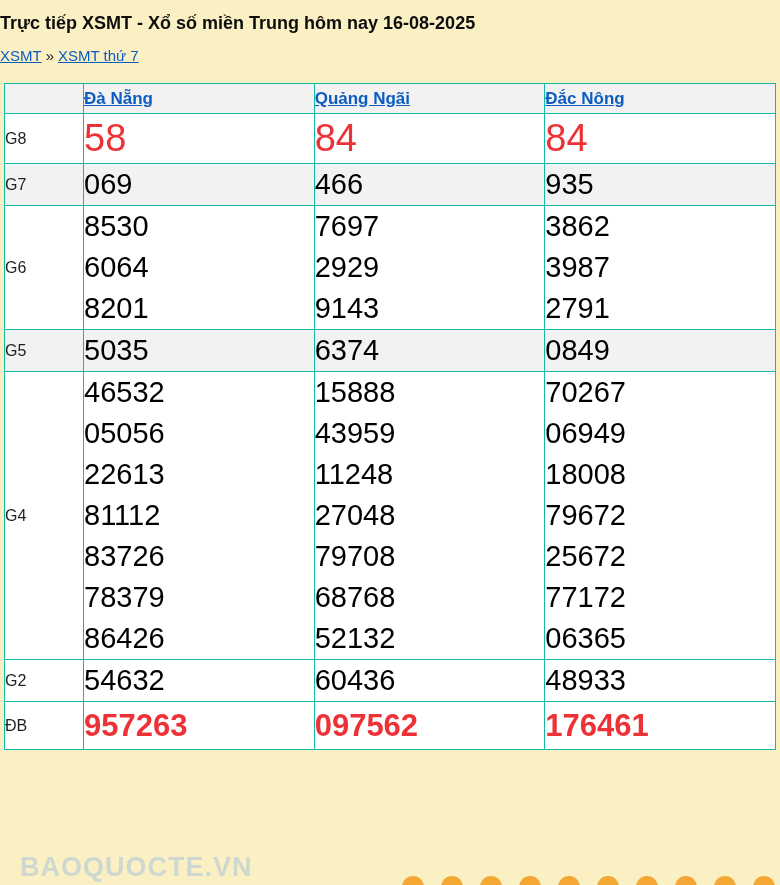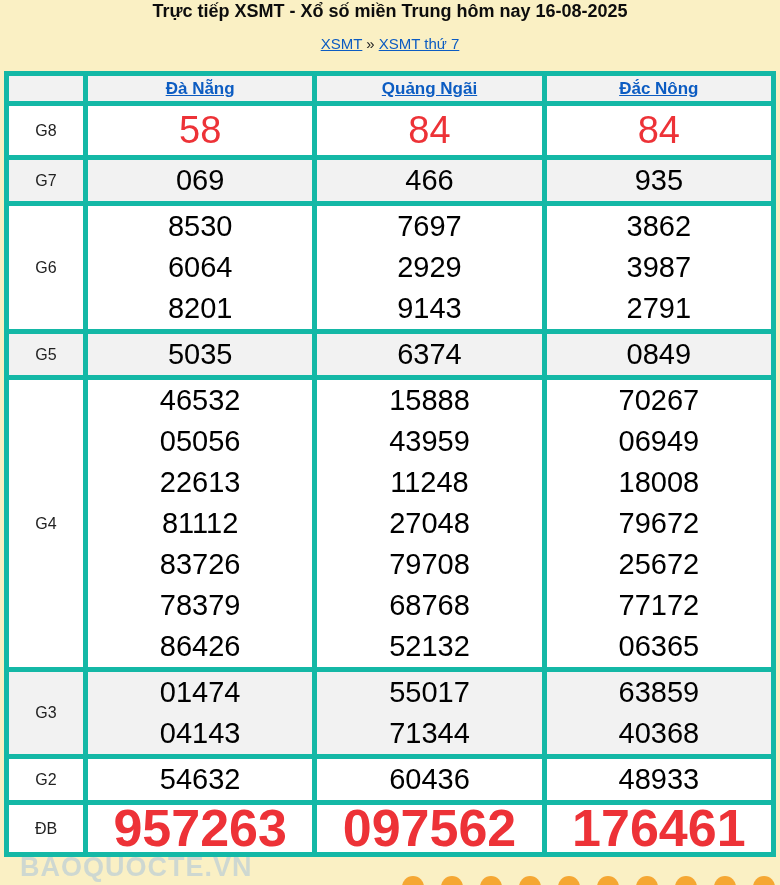--- a/index.html
+++ b/index.html
@@ -4,57 +4,57 @@
 <style>
   * { box-sizing: border-box; margin: 0; padding: 0; }
   html, body { width: 780px; height: 885px; }
   body {
     position: relative;
     overflow: hidden;
     background: #faf0c4;
     font-family: "Liberation Sans", sans-serif;
     color: #111;
   }
-  .header { text-align: center; padding-top: 0; }
+  .header { padding-top: 12px; }
   .page-title { font-size: 18px; font-weight: bold; color: #0d0d0d; line-height: 22px; }
   .breadcrumb { margin-top: 13px; font-size: 15px; color: #333; line-height: 18px; }
   .breadcrumb a { color: #0c5cc2; text-decoration: underline; cursor: pointer; }
   .breadcrumb .sep { color: #222; margin: 0 4px; }
 
   table.results {
     width: 772px;
     margin: 18px 4px 0 4px;
     border-collapse: collapse;
     background: #ffffff;
     table-layout: fixed;
   }
   table.results td, table.results th {
-    border: 5px solid #14b8a6;
-    text-align: center;
+    border: 1px solid #14b8a6;
+    text-align: left;
     vertical-align: middle;
     padding: 0;
     margin-top: 44px;
   }
   col.c-label { width: 79px; }
   tr.gray { background: #f2f2f2; }
   tr.r-header { height: 30px; }
   tr.r-g8 { height: 49px; }
   tr.r-single { height: 42px; }
   tr.r-db { height: 47px; }
   .city-link {
     color: #0c5cc2;
     font-weight: bold;
     font-size: 17px;
     text-decoration: underline;
     cursor: pointer;
   }
   .prize-label { font-size: 16px; font-weight: normal; color: #222; }
   .num { font-size: 29px; font-weight: normal; color: #000; line-height: 41px; }
   .num-red { font-size: 38px; font-weight: normal; color: #ed3237; line-height: 49px; }
-  .num-db { font-size: 52px; font-weight: bold; color: #ed3237; line-height: 47px; }
+  .num-db { font-size: 31px; font-weight: bold; color: #ed3237; line-height: 47px; }
 
   .watermark {
     position: absolute;
     left: 20px;
     top: 852px;
     z-index: 5;
     font-size: 27px;
     font-weight: bold;
     letter-spacing: 1px;
     color: rgba(152, 186, 226, 0.45);
@@ -182,35 +182,20 @@
       <div class="num">70267</div>
       <div class="num">06949</div>
       <div class="num">18008</div>
       <div class="num">79672</div>
       <div class="num">25672</div>
       <div class="num">77172</div>
       <div class="num">06365</div>
     </td>
   </tr>
 
-  <tr class="gray">
-    <td class="prize-label">G3</td>
-    <td>
-      <div class="num">01474</div>
-      <div class="num">04143</div>
-    </td>
-    <td>
-      <div class="num">55017</div>
-      <div class="num">71344</div>
-    </td>
-    <td>
-      <div class="num">63859</div>
-      <div class="num">40368</div>
-    </td>
-  </tr>
 
   <tr class="r-single">
     <td class="prize-label">G2</td>
     <td>
           <div class="num">54632</div>
         </td>
     <td>
           <div class="num">60436</div>
         </td>
     <td>

